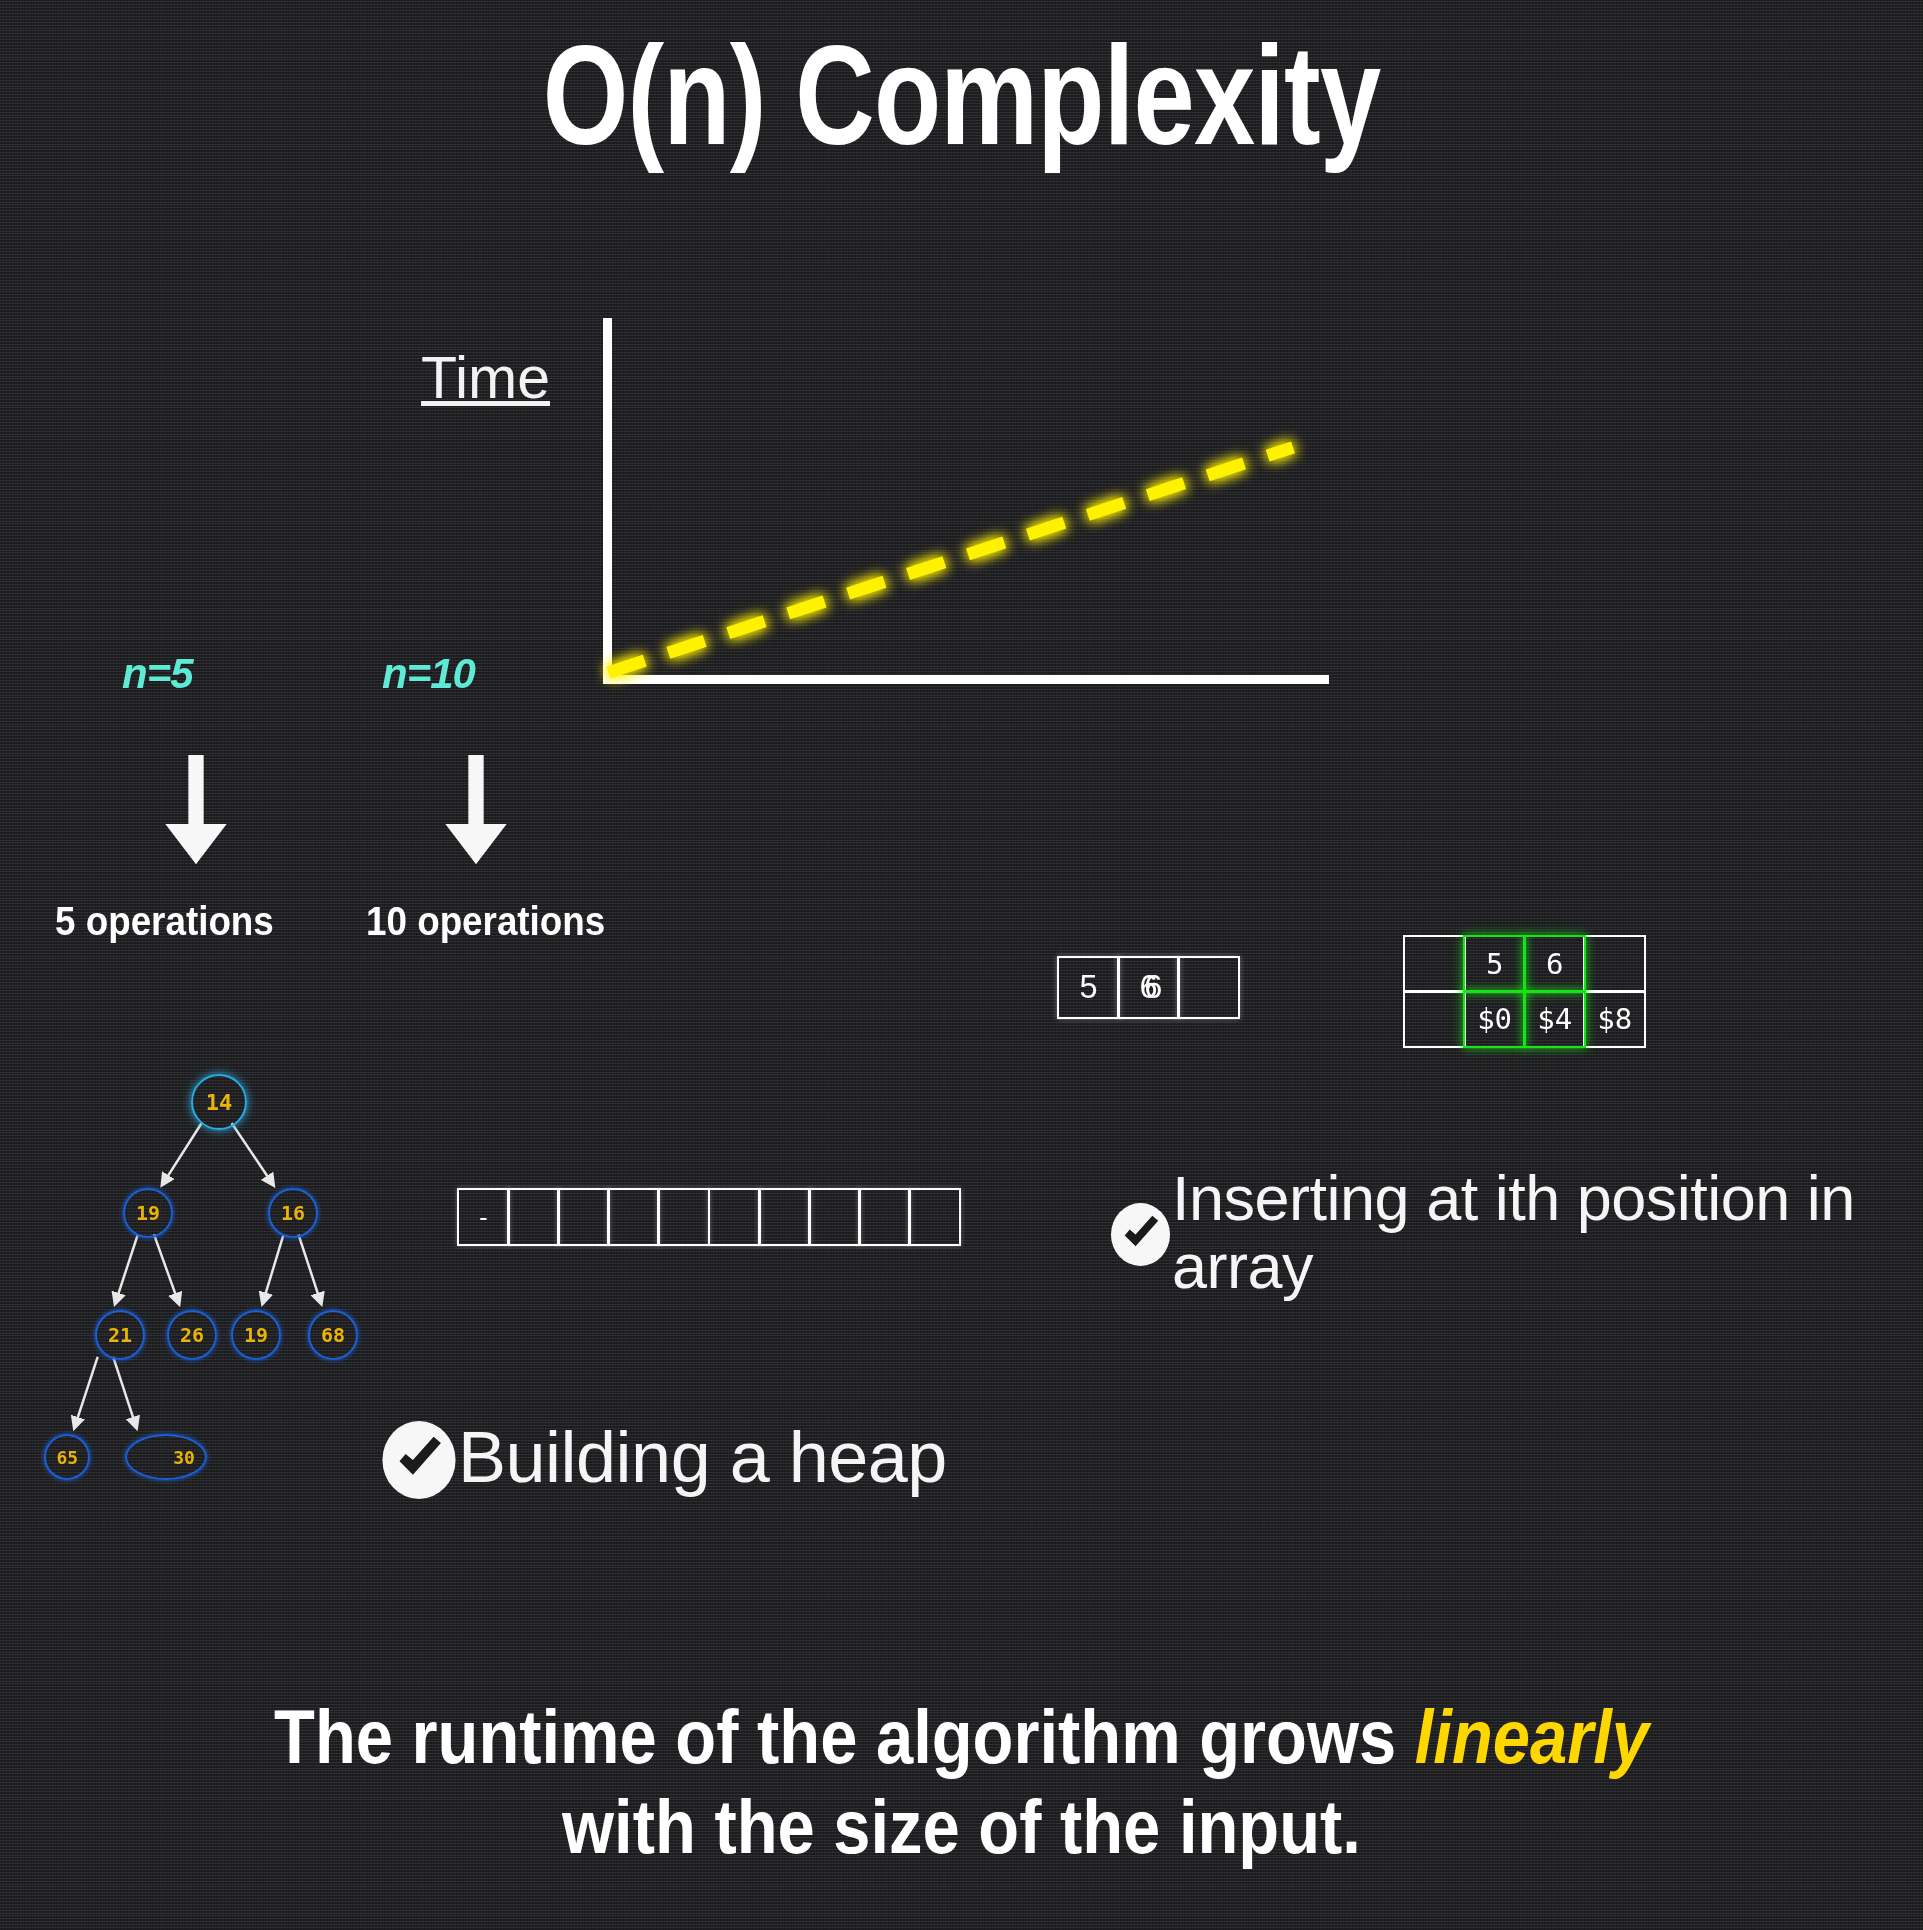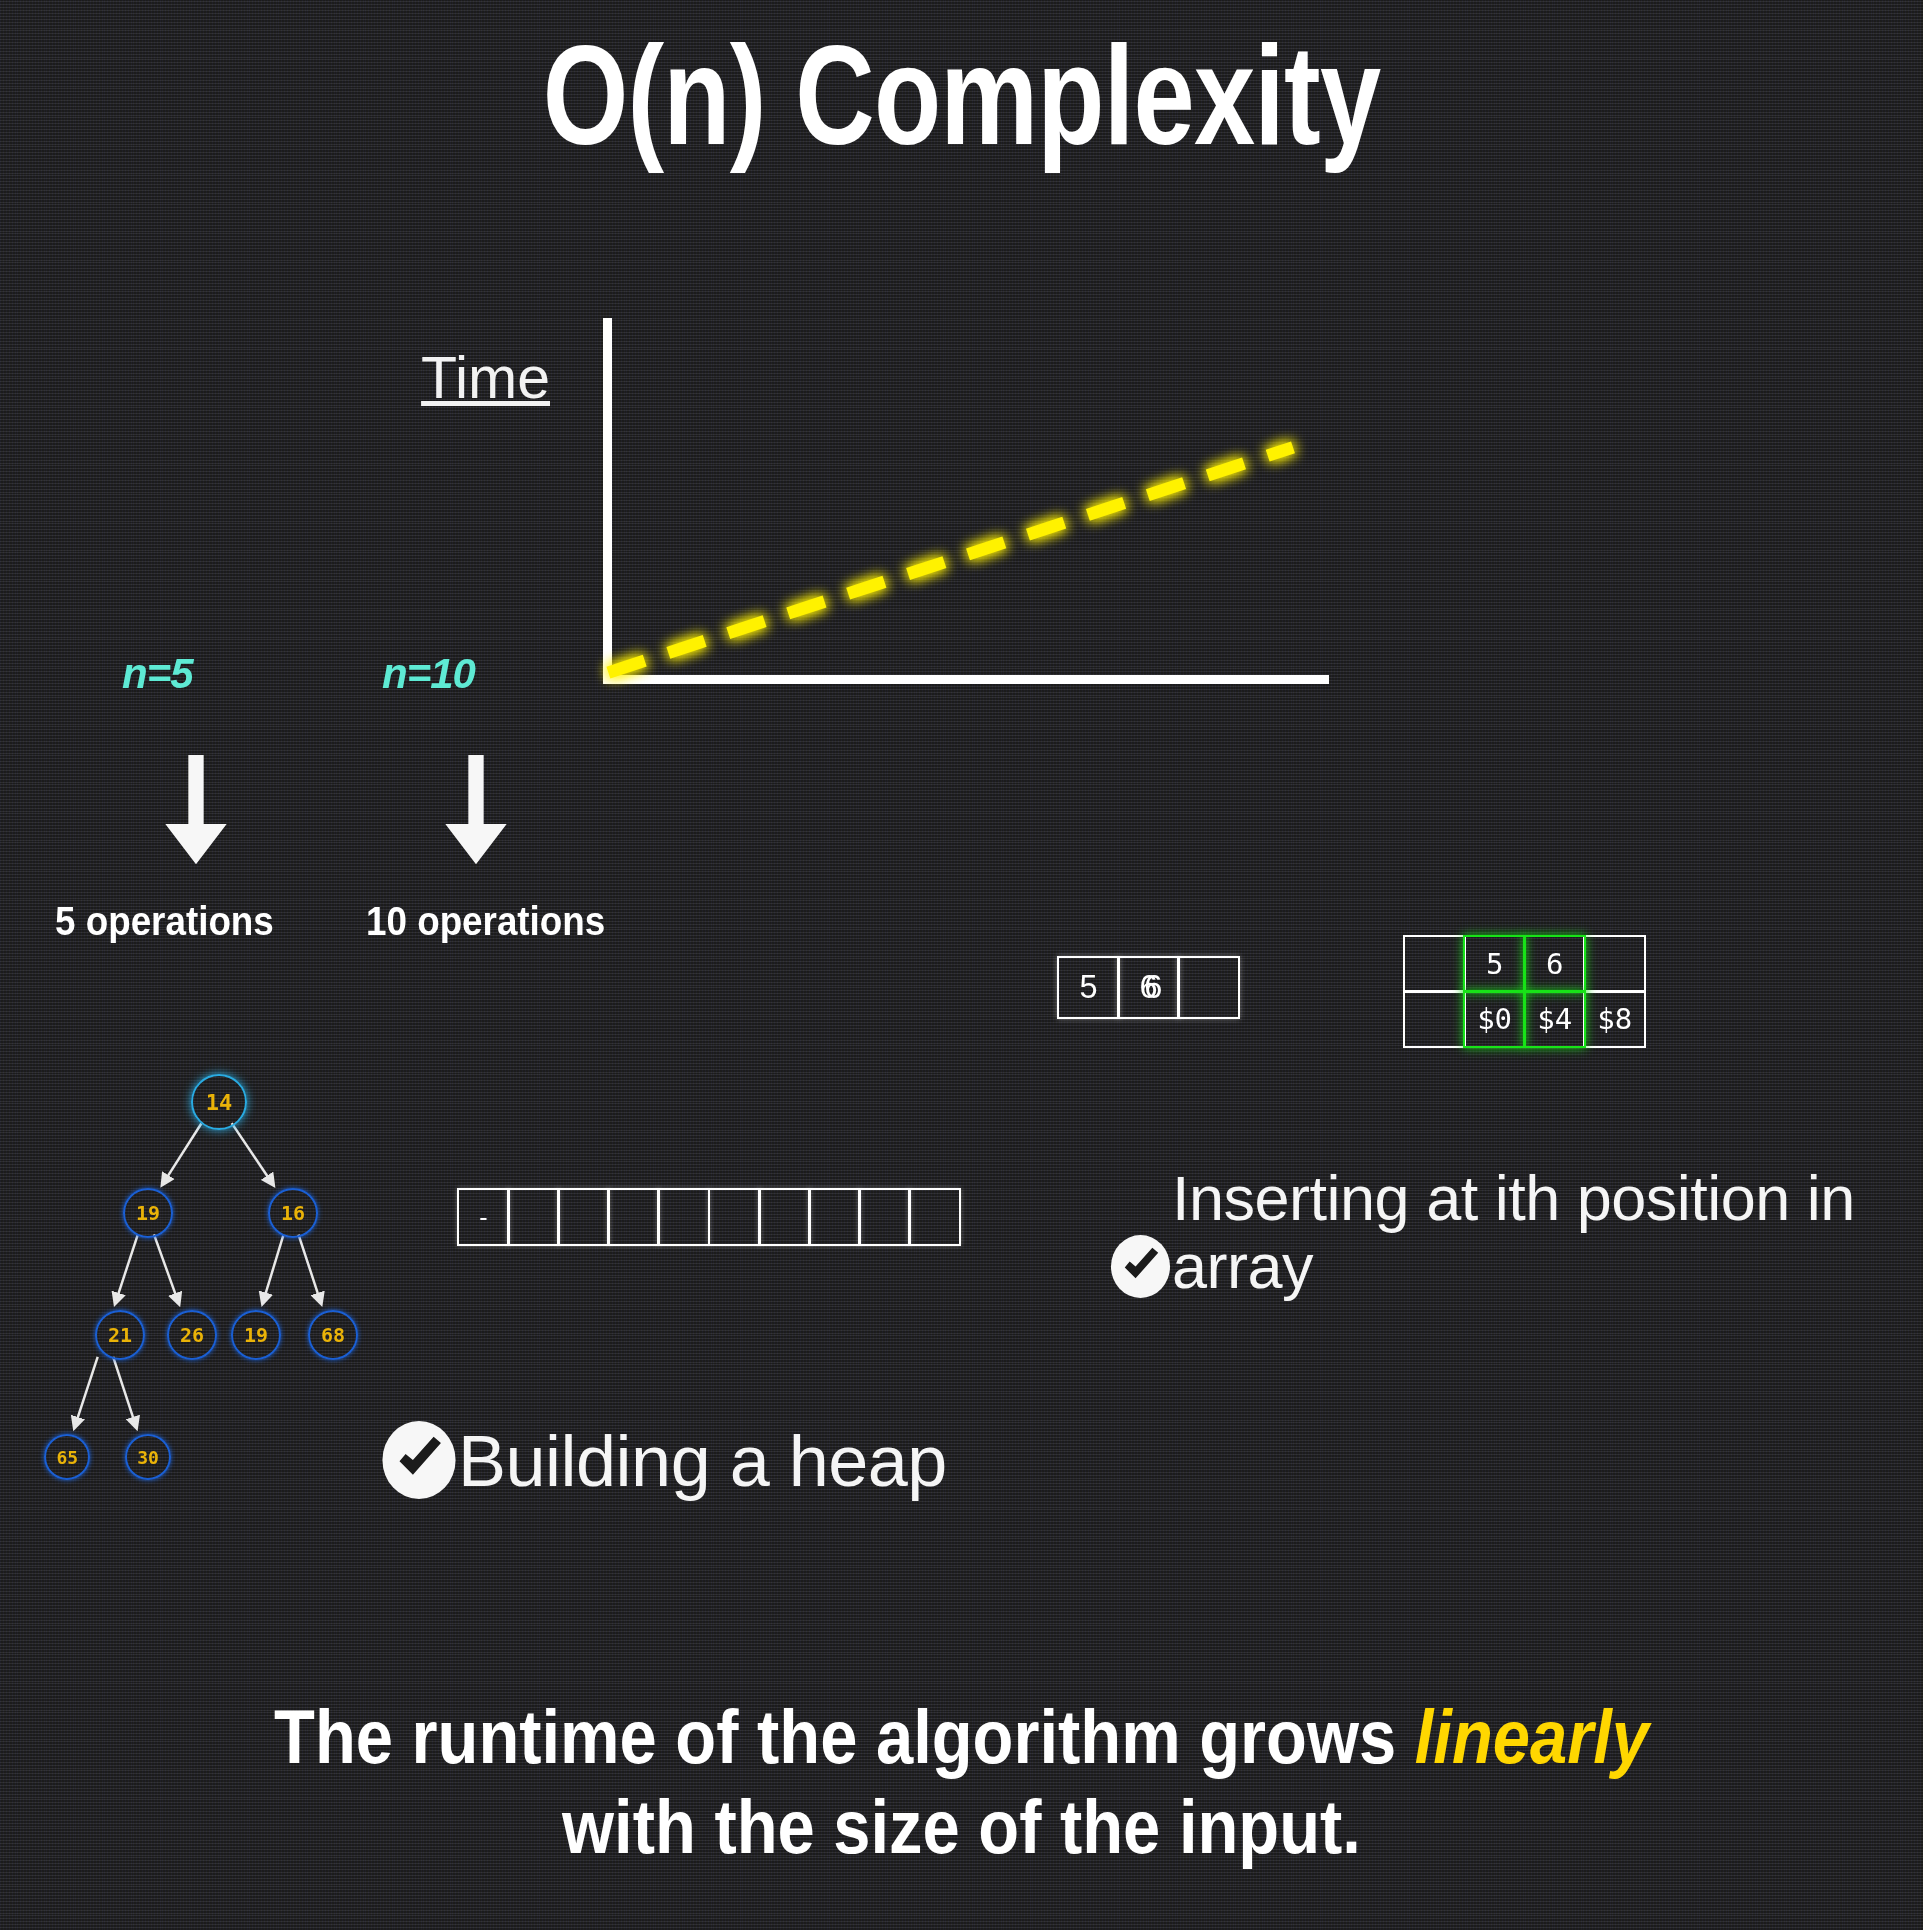--- a/index.html
+++ b/index.html
@@ -215,21 +215,21 @@
     display: flex;
     align-items: center;
     justify-content: center;
     box-shadow: 0 0 4.8px rgba(255,255,255,0.3);
   }
 
   
   .bullet {
     position: absolute;
     display: flex;
-    align-items: flex-end;
+    align-items: center;
     color: #f5f5f5;
   }
   #bullet-insert { left: 1109px; top: 1164px; width: 755px; }
   #bullet-heap   { left: 380px;  top: 1415px; width: 860px; }
   .check-icon {
     flex: 0 0 auto;
     width: 63px;
     height: 67px;
     margin-right: 0px;
     margin-top: 5.7px;
@@ -347,21 +347,21 @@
       <line x1="88.10603086533013" y1="294.704094065768" x2="112.02334662728599" y2="367.594961149824" stroke="#E8E8E8" stroke-width="2.6" marker-end="url(#arrowhead)"></line>
     </svg>
 <div class="tree-node" style="left: 162px; top: -1px; width: 52px; height: 52px; font-size: 22px; border: 2.9px solid rgb(41, 171, 226); box-shadow: rgb(41, 171, 226) 0px 0px 9.6px;">14</div>
     <div class="tree-node" style="left: 94px; top: 113px; width: 46px; height: 46px; font-size: 20px; border: 2.9px solid rgb(26, 95, 212); box-shadow: rgb(26, 95, 212) 0px 0px 5.7px;">19</div>
     <div class="tree-node" style="left: 239px; top: 113px; width: 46px; height: 46px; font-size: 20px; border: 2.9px solid rgb(26, 95, 212); box-shadow: rgb(26, 95, 212) 0px 0px 5.7px;">16</div>
     <div class="tree-node" style="left: 66px; top: 235px; width: 46px; height: 46px; font-size: 20px; border: 2.9px solid rgb(26, 95, 212); box-shadow: rgb(26, 95, 212) 0px 0px 5.7px;">21</div>
     <div class="tree-node" style="left: 138px; top: 235px; width: 46px; height: 46px; font-size: 20px; border: 2.9px solid rgb(26, 95, 212); box-shadow: rgb(26, 95, 212) 0px 0px 5.7px;">26</div>
     <div class="tree-node" style="left: 202px; top: 235px; width: 46px; height: 46px; font-size: 20px; border: 2.9px solid rgb(26, 95, 212); box-shadow: rgb(26, 95, 212) 0px 0px 5.7px;">19</div>
     <div class="tree-node" style="left: 279px; top: 235px; width: 46px; height: 46px; font-size: 20px; border: 2.9px solid rgb(26, 95, 212); box-shadow: rgb(26, 95, 212) 0px 0px 5.7px;">68</div>
     <div class="tree-node" style="left: 15.3px; top: 359px; width: 42px; height: 42px; font-size: 18px; border: 2.9px solid rgb(26, 95, 212); box-shadow: rgb(26, 95, 212) 0px 0px 5.7px;">65</div>
-    <div class="tree-node" style="left: 96px; top: 359px; width: 42px; height: 42px; font-size: 18px; border: 2.9px solid rgb(26, 95, 212); box-shadow: rgb(26, 95, 212) 0px 0px 5.7px;">30</div>
+    <div class="tree-node" style="left: 96px; top: 359px; width: 42px; height: 42px; font-size: 18px; border: 2.9px solid rgb(26, 95, 212); box-shadow: rgb(26, 95, 212) 0px 0px 5.7px; padding-left: 36px;">30</div>
   </div>
 
 <div id="empty-array">
   <div class="cell">-</div>
   <div class="cell"></div>
   <div class="cell"></div>
   <div class="cell"></div>
   <div class="cell"></div>
   <div class="cell"></div>
   <div class="cell"></div>

